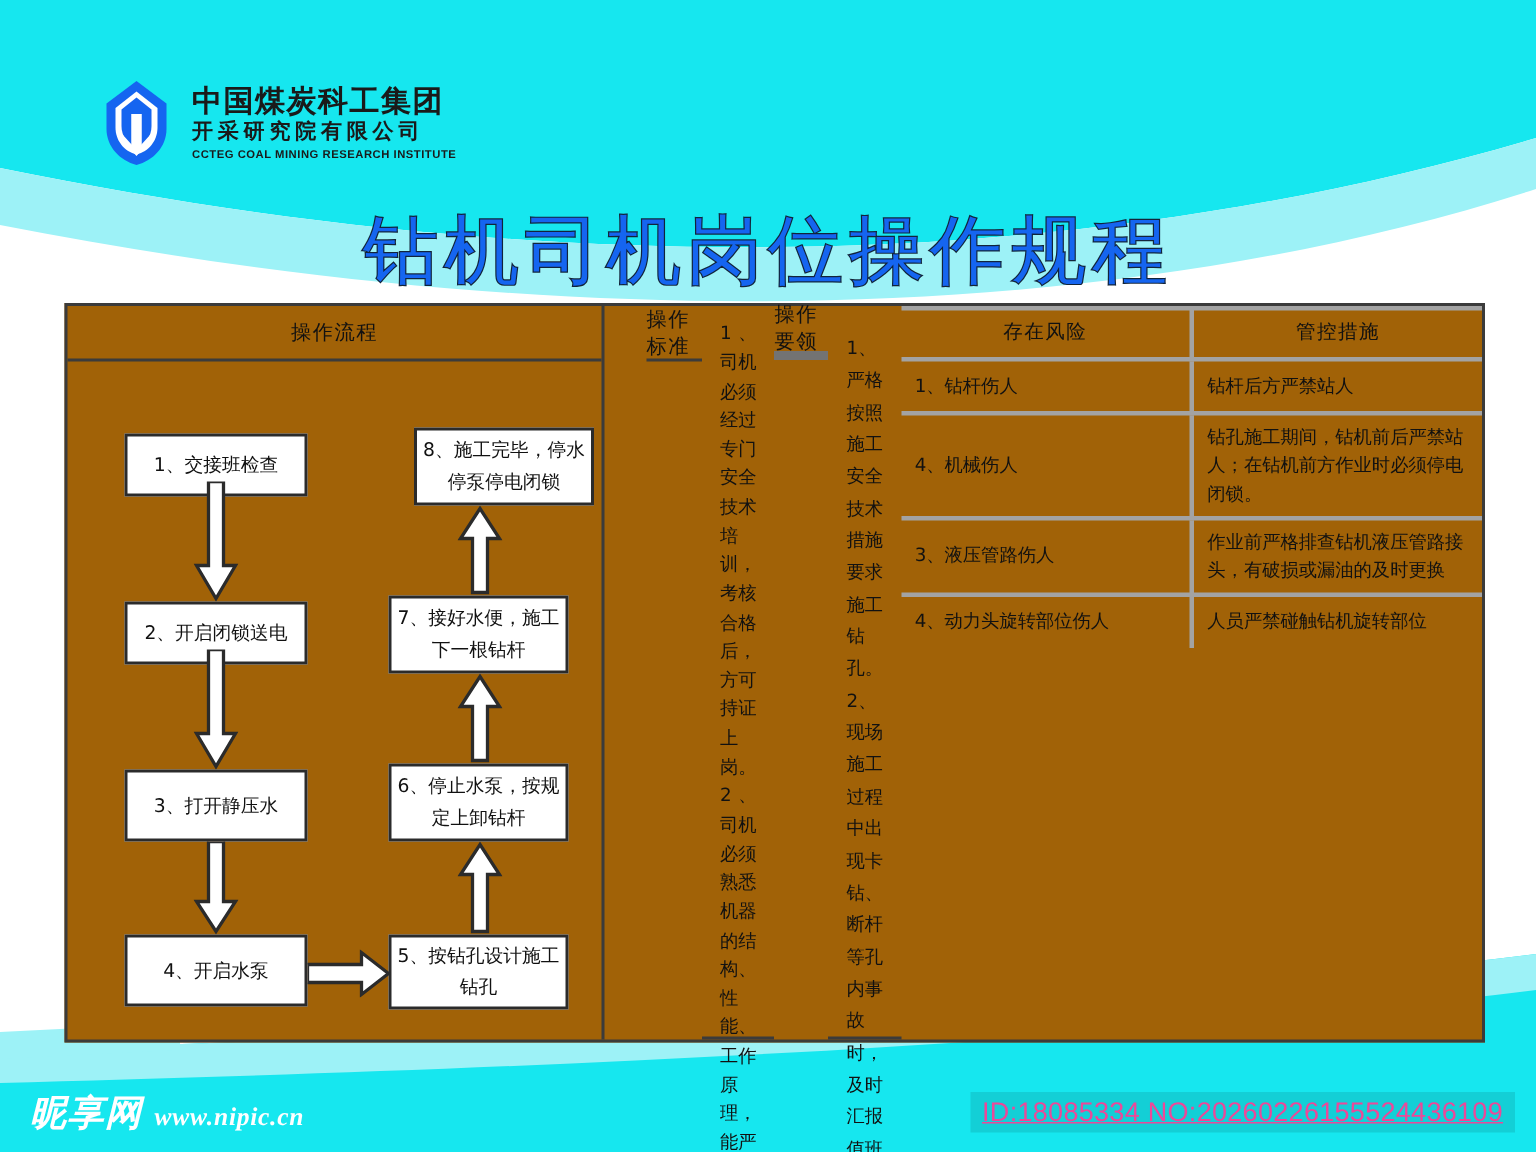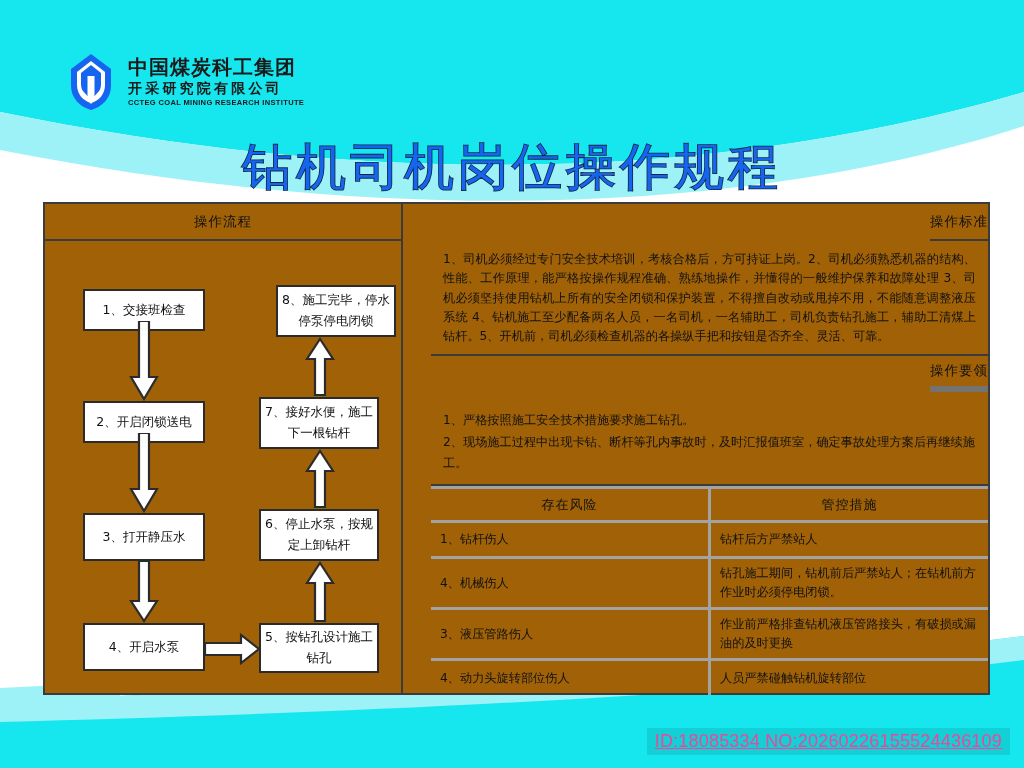--- a/index.html
+++ b/index.html
@@ -64,21 +64,21 @@
   #sheet {
     position: absolute;
     left: 43px; top: 202px;
     width: 947px; height: 493px;
     border: 2px solid #3b3b3b;
     display: flex;
     background: #a16207;
     gap: 28px;
   }
   #col-left  { width: 358px; border-right: 2px solid #3b3b3b; display: flex; flex-direction: column; }
-  #col-right { flex: 1; display: flex; flex-direction: column; align-items: flex-end; }
+  #col-right { flex: 1; display: flex; flex-direction: row; }
 
   .col-head {
     height: 37px; flex: 0 0 37px;
     display: flex; align-items: center; justify-content: center;
     border-bottom: 2px solid #3b3b3b;
     font-size: 13.5px; color: #111; letter-spacing: 1px;
   }
 
   
   #flow {
@@ -288,16 +288,20 @@
             <tr>
               <td>4、动力头旋转部位伤人</td>
               <td class="rcol">人员严禁碰触钻机旋转部位</td>
             </tr>
           </tbody>
         </table>
       </div>
     </div>
   </div>
 
+  <div id="footer-logo">
+    <span id="footer-cn">昵享网</span>
+    <span id="footer-url">www.nipic.cn</span>
+  </div>
 
   <div id="id-badge">ID:18085334 NO:20260226155524436109</div>
 
 </div>
 
 </body></html>

